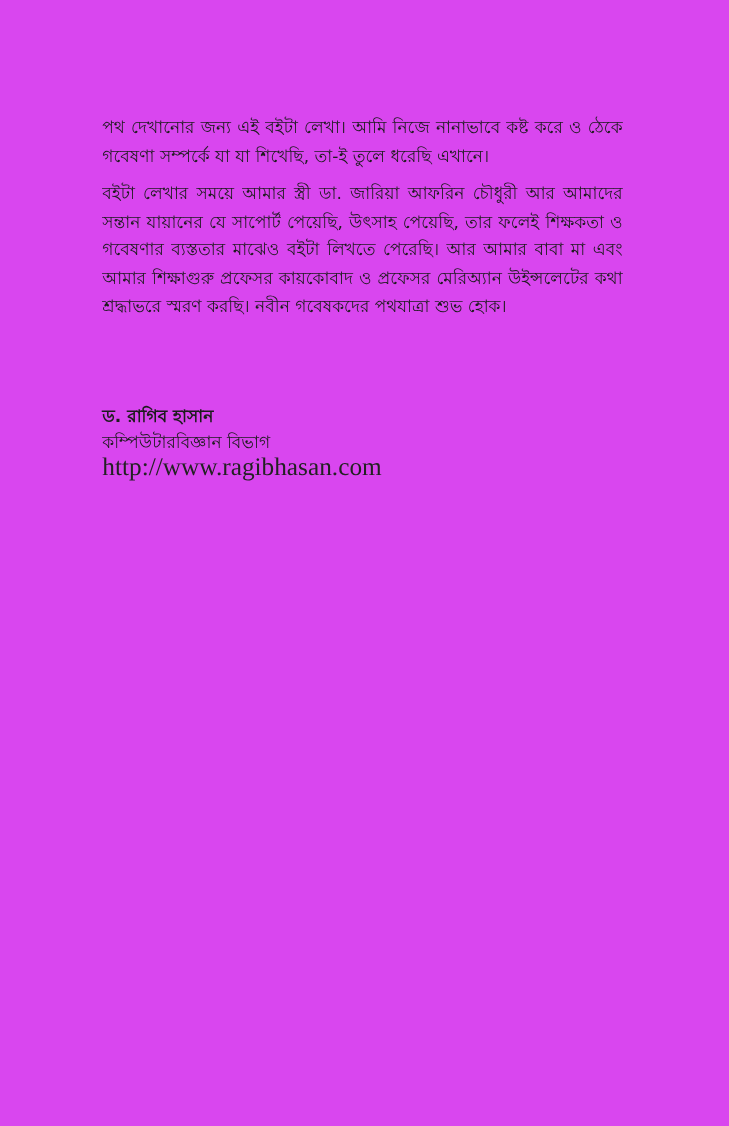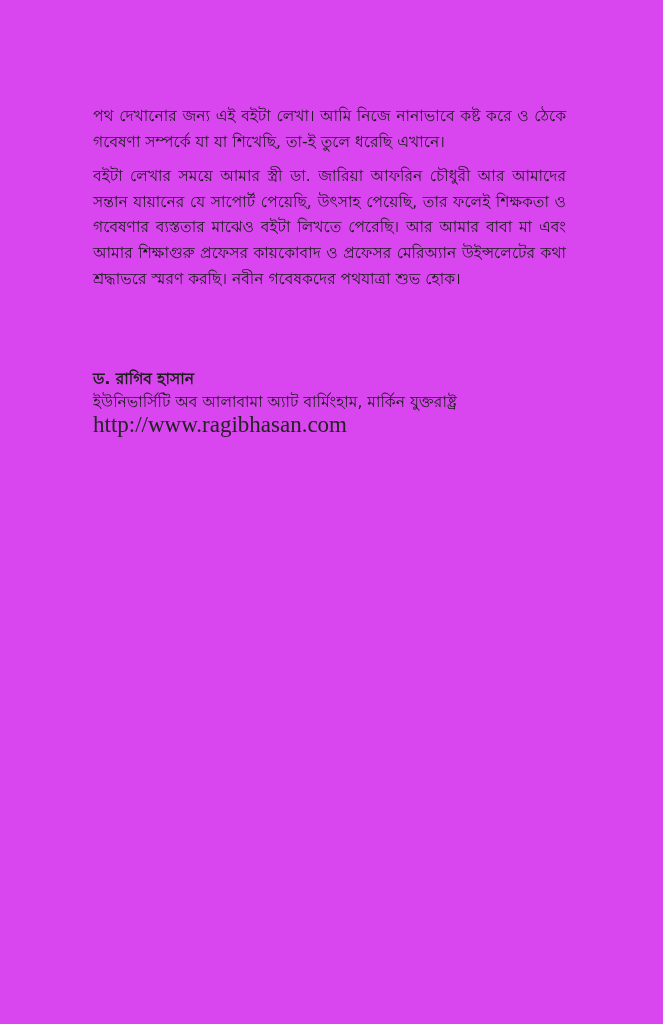--- a/index.html
+++ b/index.html
@@ -69,17 +69,17 @@
 
 <div class="page">
 
   <div class="text-block">
     <p class="para">পথ দেখানোর জন্য এই বইটা লেখা। আমি নিজে নানাভাবে কষ্ট করে ও ঠেকে গবেষণা সম্পর্কে যা যা শিখেছি, তা-ই তুলে ধরেছি এখানে।</p>
     <p class="para">বইটা লেখার সময়ে আমার স্ত্রী ডা. জারিয়া আফরিন চৌধুরী আর আমাদের সন্তান যায়ানের যে সাপোর্ট পেয়েছি, উৎসাহ পেয়েছি, তার ফলেই শিক্ষকতা ও গবেষণার ব্যস্ততার মাঝেও বইটা লিখতে পেরেছি। আর আমার বাবা মা এবং আমার শিক্ষাগুরু প্রফেসর কায়কোবাদ ও প্রফেসর মেরিঅ্যান উইন্সলেটের কথা শ্রদ্ধাভরে স্মরণ করছি। নবীন গবেষকদের পথযাত্রা শুভ হোক।</p>
   </div>
 
   <div class="signature">
     <span class="sig-line sig-name">ড. রাগিব হাসান</span>
-    <span class="sig-line">ইউনিভার্সিটি অব আলাবামা অ্যাট বার্মিংহাম, মার্কিন যুক্তরাষ্ট্র</span>
+    <span class="sig-line">কম্পিউটারবিজ্ঞান বিভাগ</span>
     <span class="sig-line sig-url">http://www.ragibhasan.com</span>
   </div>
 
 </div>
 
 </body></html>

